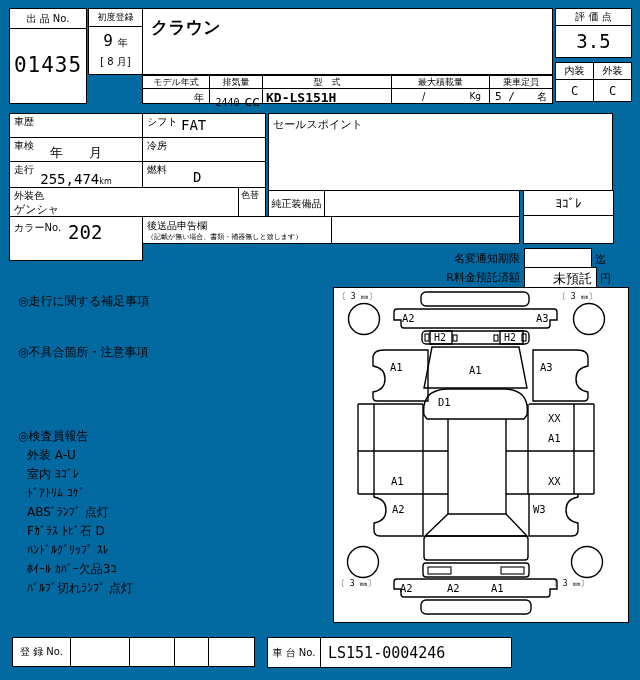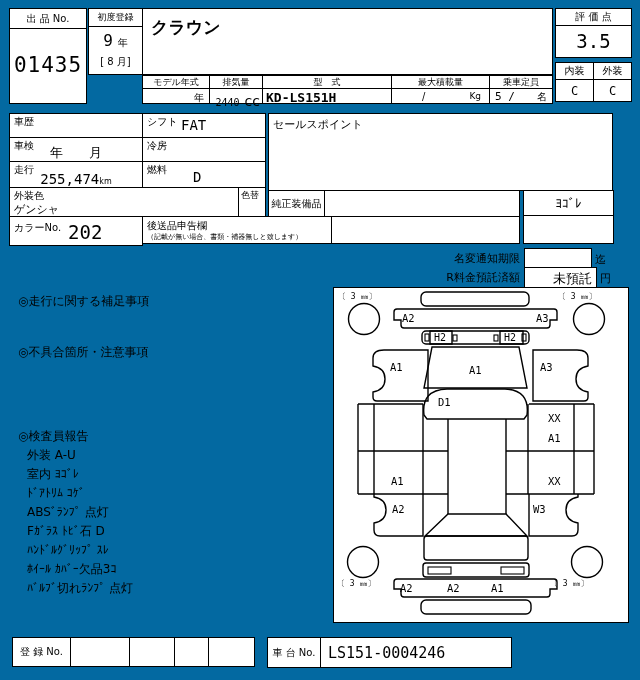--- a/index.html
+++ b/index.html
@@ -108,21 +108,21 @@
   </div>
 
   <div class="b" style="left:9px;top:187px;width:230px;height:30px;">
     <span class="lab">外装色</span>
     <span class="t" style="left:4px;top:14px;font-size:11px;">ゲンシャ</span>
   </div>
   <div class="b" style="left:238px;top:187px;width:28px;height:42px;">
     <span class="lab" style="left:2px;font-size:9px;">色替</span>
   </div>
 
-  <div class="b" style="left:9px;top:216px;width:134px;height:30px;">
+  <div class="b" style="left:9px;top:216px;width:134px;height:45px;">
     <span class="lab" style="top:4px;">カラーNo.</span>
     <span class="t mono" style="left:58px;top:4px;font-size:19px;">202</span>
   </div>
   <div class="b" style="left:142px;top:216px;width:190px;height:28px;">
     <span class="lab" style="top:2px;font-size:10px;">後送品申告欄</span>
     <span class="t" style="left:4px;top:15px;font-size:7px;">（記載が無い場合、書類・補器無しと致します）</span>
   </div>
   <div class="b" style="left:331px;top:216px;width:189px;height:28px;"></div>
 
   <div class="b" style="left:268px;top:113px;width:345px;height:78px;">

